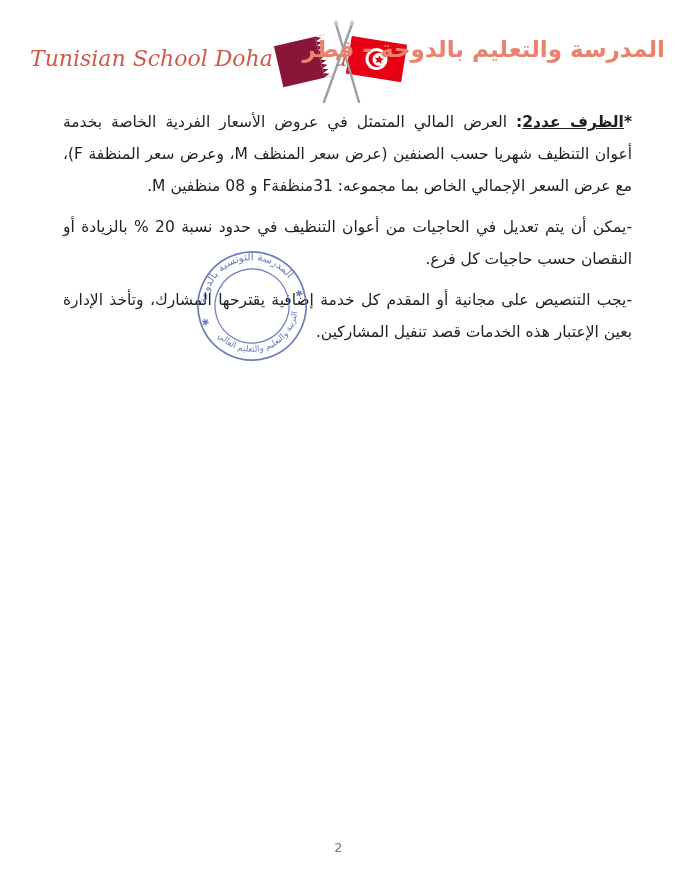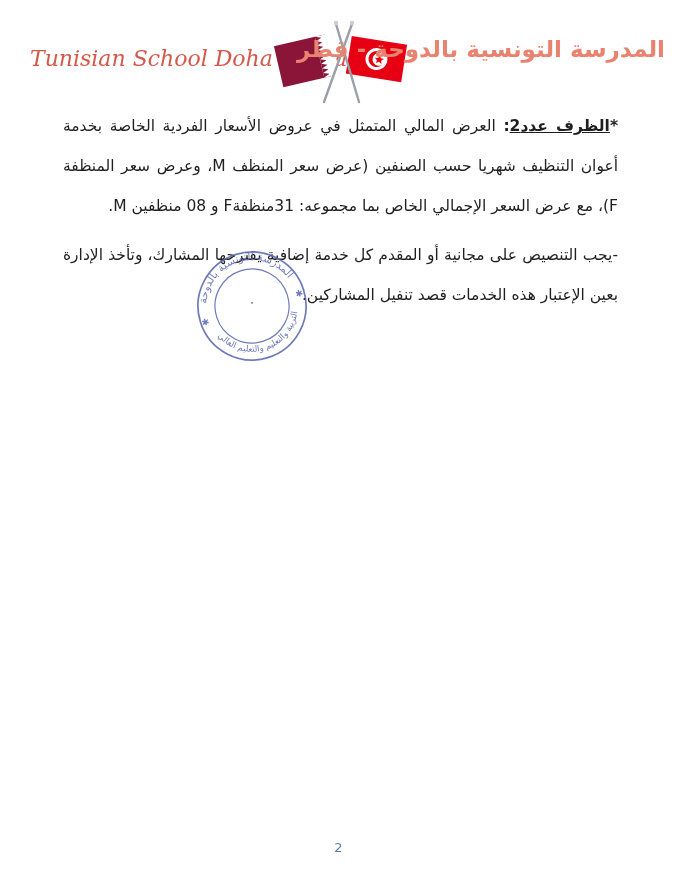--- a/index.html
+++ b/index.html
@@ -46,26 +46,26 @@
     font-size: 23px;
     font-weight: bold;
     color: #e9826e;
     white-space: nowrap;
   }
 
   
   .body-text {
     position: absolute;
     left: 63px;
-    right: 59px;
+    right: 45px;
     top: 106px;
     direction: rtl;
     text-align: justify;
     font-size: 15.5px;
-    line-height: 40px;
+    line-height: 32px;
     color: #1f1f1f;
   }
   .body-text p { margin: 0 0 9px 0; }
   .p1-lead {
     font-weight: bold;
     text-decoration: underline;
   }
   .p1-marker, .p1-colon { font-weight: bold; }
 
   
@@ -114,24 +114,25 @@
     </g>
 
     <g stroke="#9aa0a6" stroke-width="2.4" stroke-linecap="round">
       <line x1="64" y1="14" x2="87" y2="92"></line>
       <line x1="80" y1="14" x2="52" y2="92"></line>
     </g>
     <circle cx="64" cy="13" r="2.2" fill="#c9ccd1"></circle>
     <circle cx="80" cy="13" r="2.2" fill="#c9ccd1"></circle>
   </svg>
 
-  <div class="hdr-ar" lang="ar" dir="rtl">المدرسة التونسية بالدوحة - قطر</div>
+  <div class="hdr-ar" lang="ar" dir="rtl">المدرسة والتعليم بالدوحة - قطر</div>
 
   <div class="body-text" lang="ar" dir="rtl">
     <p><span class="p1-marker">*</span><span class="p1-lead">الظرف عدد2</span><span class="p1-colon">:</span><span> العرض المالي المتمثل في عروض الأسعار الفردية الخاصة بخدمة أعوان التنظيف شهريا حسب الصنفين (عرض سعر المنظف M، وعرض سعر المنظفة F)، مع عرض السعر الإجمالي الخاص بما مجموعه: 31منظفةF و 08 منظفين M.</span></p>
+    <p>-يمكن أن يتم تعديل في الحاجيات من أعوان التنظيف في حدود نسبة 20 % بالزيادة أو النقصان حسب حاجيات كل فرع.</p>
     <p>-يجب التنصيص على مجانية أو المقدم كل خدمة إضافية يقترحها المشارك، وتأخذ الإدارة بعين الإعتبار هذه الخدمات قصد تنفيل المشاركين.</p>
   </div>
 
   <svg class="stamp" viewBox="0 0 130 130">
     <g transform="rotate(-17 65 65)" fill="none" stroke="#5a68b2">
       <circle cx="65" cy="65" r="54" stroke-width="1.7"></circle>
       <circle cx="65" cy="65" r="37" stroke-width="1.2"></circle>
       <path id="stampTopArc" d="M 21.5 78 A 45.5 45.5 0 1 1 108.5 78" fill="none" stroke="none"></path>
       <path id="stampBottomArc" d="M 23.5 84 A 45.5 45.5 0 0 0 106.5 84" fill="none" stroke="none"></path>
       <text font-size="10.5" fill="#5a68b2" stroke="none" font-family="DejaVu Sans, sans-serif" direction="rtl">

